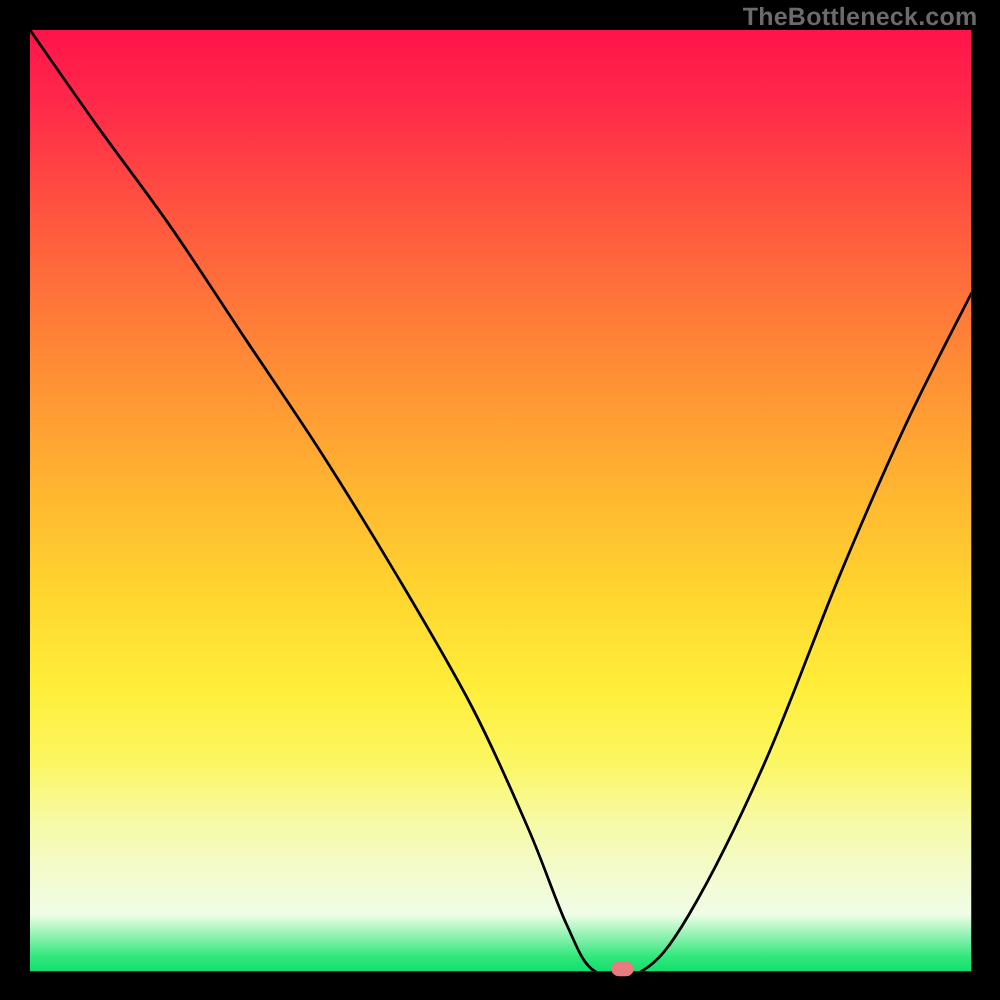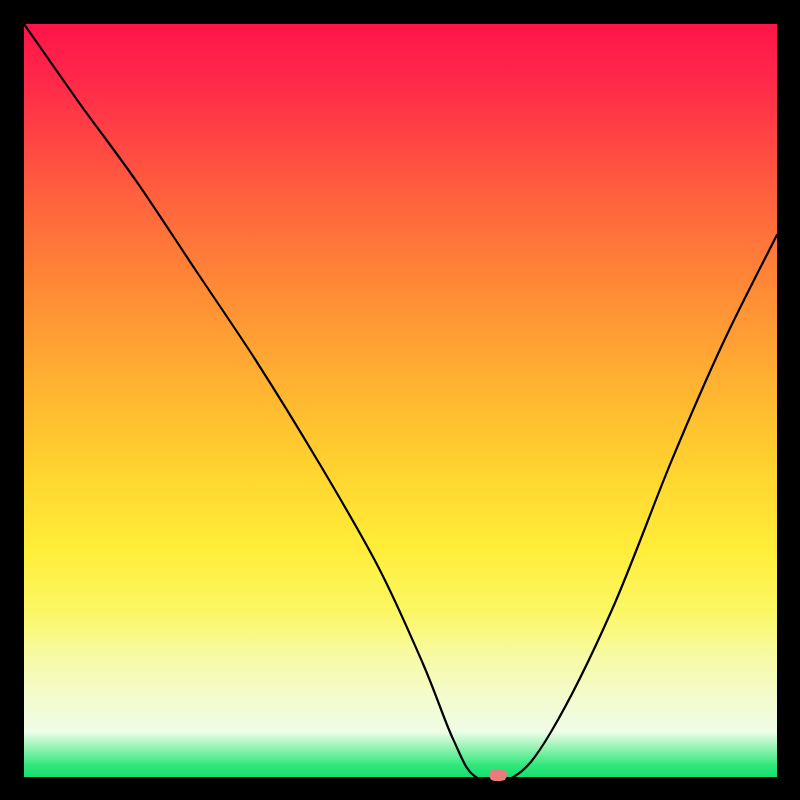--- a/index.html
+++ b/index.html
@@ -63,19 +63,20 @@
     background: #e77b7e;
     border-radius: 6px;
     transform: translate(-50%, -50%);
     z-index: 3;
   }
 </style>
 </head>
 <body>
 
 <div class="frame">
+  <div class="watermark">TheBottleneck.com</div>
   <div class="plot">
     <svg class="curve" viewBox="0 0 753 753" preserveAspectRatio="none">
       <path id="curve-path" fill="none" stroke="#000" stroke-width="2.2" stroke-linejoin="round" stroke-linecap="round" d="M 0.0 0.0 C 8.8 12.5, 33.9 48.9, 52.7 75.3 C 71.5 101.7, 92.9 129.3, 113.0 158.1 C 133.0 187.0, 153.1 218.4, 173.2 248.5 C 193.3 278.6, 213.3 307.5, 233.4 338.8 C 253.5 370.2, 273.6 402.9, 293.7 436.7 C 313.8 470.6, 336.3 508.3, 353.9 542.2 C 371.5 576.0, 386.5 611.2, 399.1 640.0 C 411.6 668.9, 420.4 696.5, 429.2 715.4 C 438.0 734.2, 441.8 746.7, 451.8 753.0 C 461.8 759.3, 476.9 760.5, 489.4 753.0 C 502.0 745.5, 510.8 735.4, 527.1 707.8 C 543.4 680.2, 567.3 632.5, 587.3 587.3 C 607.4 542.2, 628.8 481.9, 647.6 436.7 C 666.4 391.6, 682.7 353.9, 700.3 316.3 C 717.9 278.6, 744.2 228.4, 753.0 210.8"></path>
     </svg>
     <div id="marker" class="marker" style="left: 474.39px; top: 750.741px;"></div>
   </div>
 </div>
 
 </body></html>

